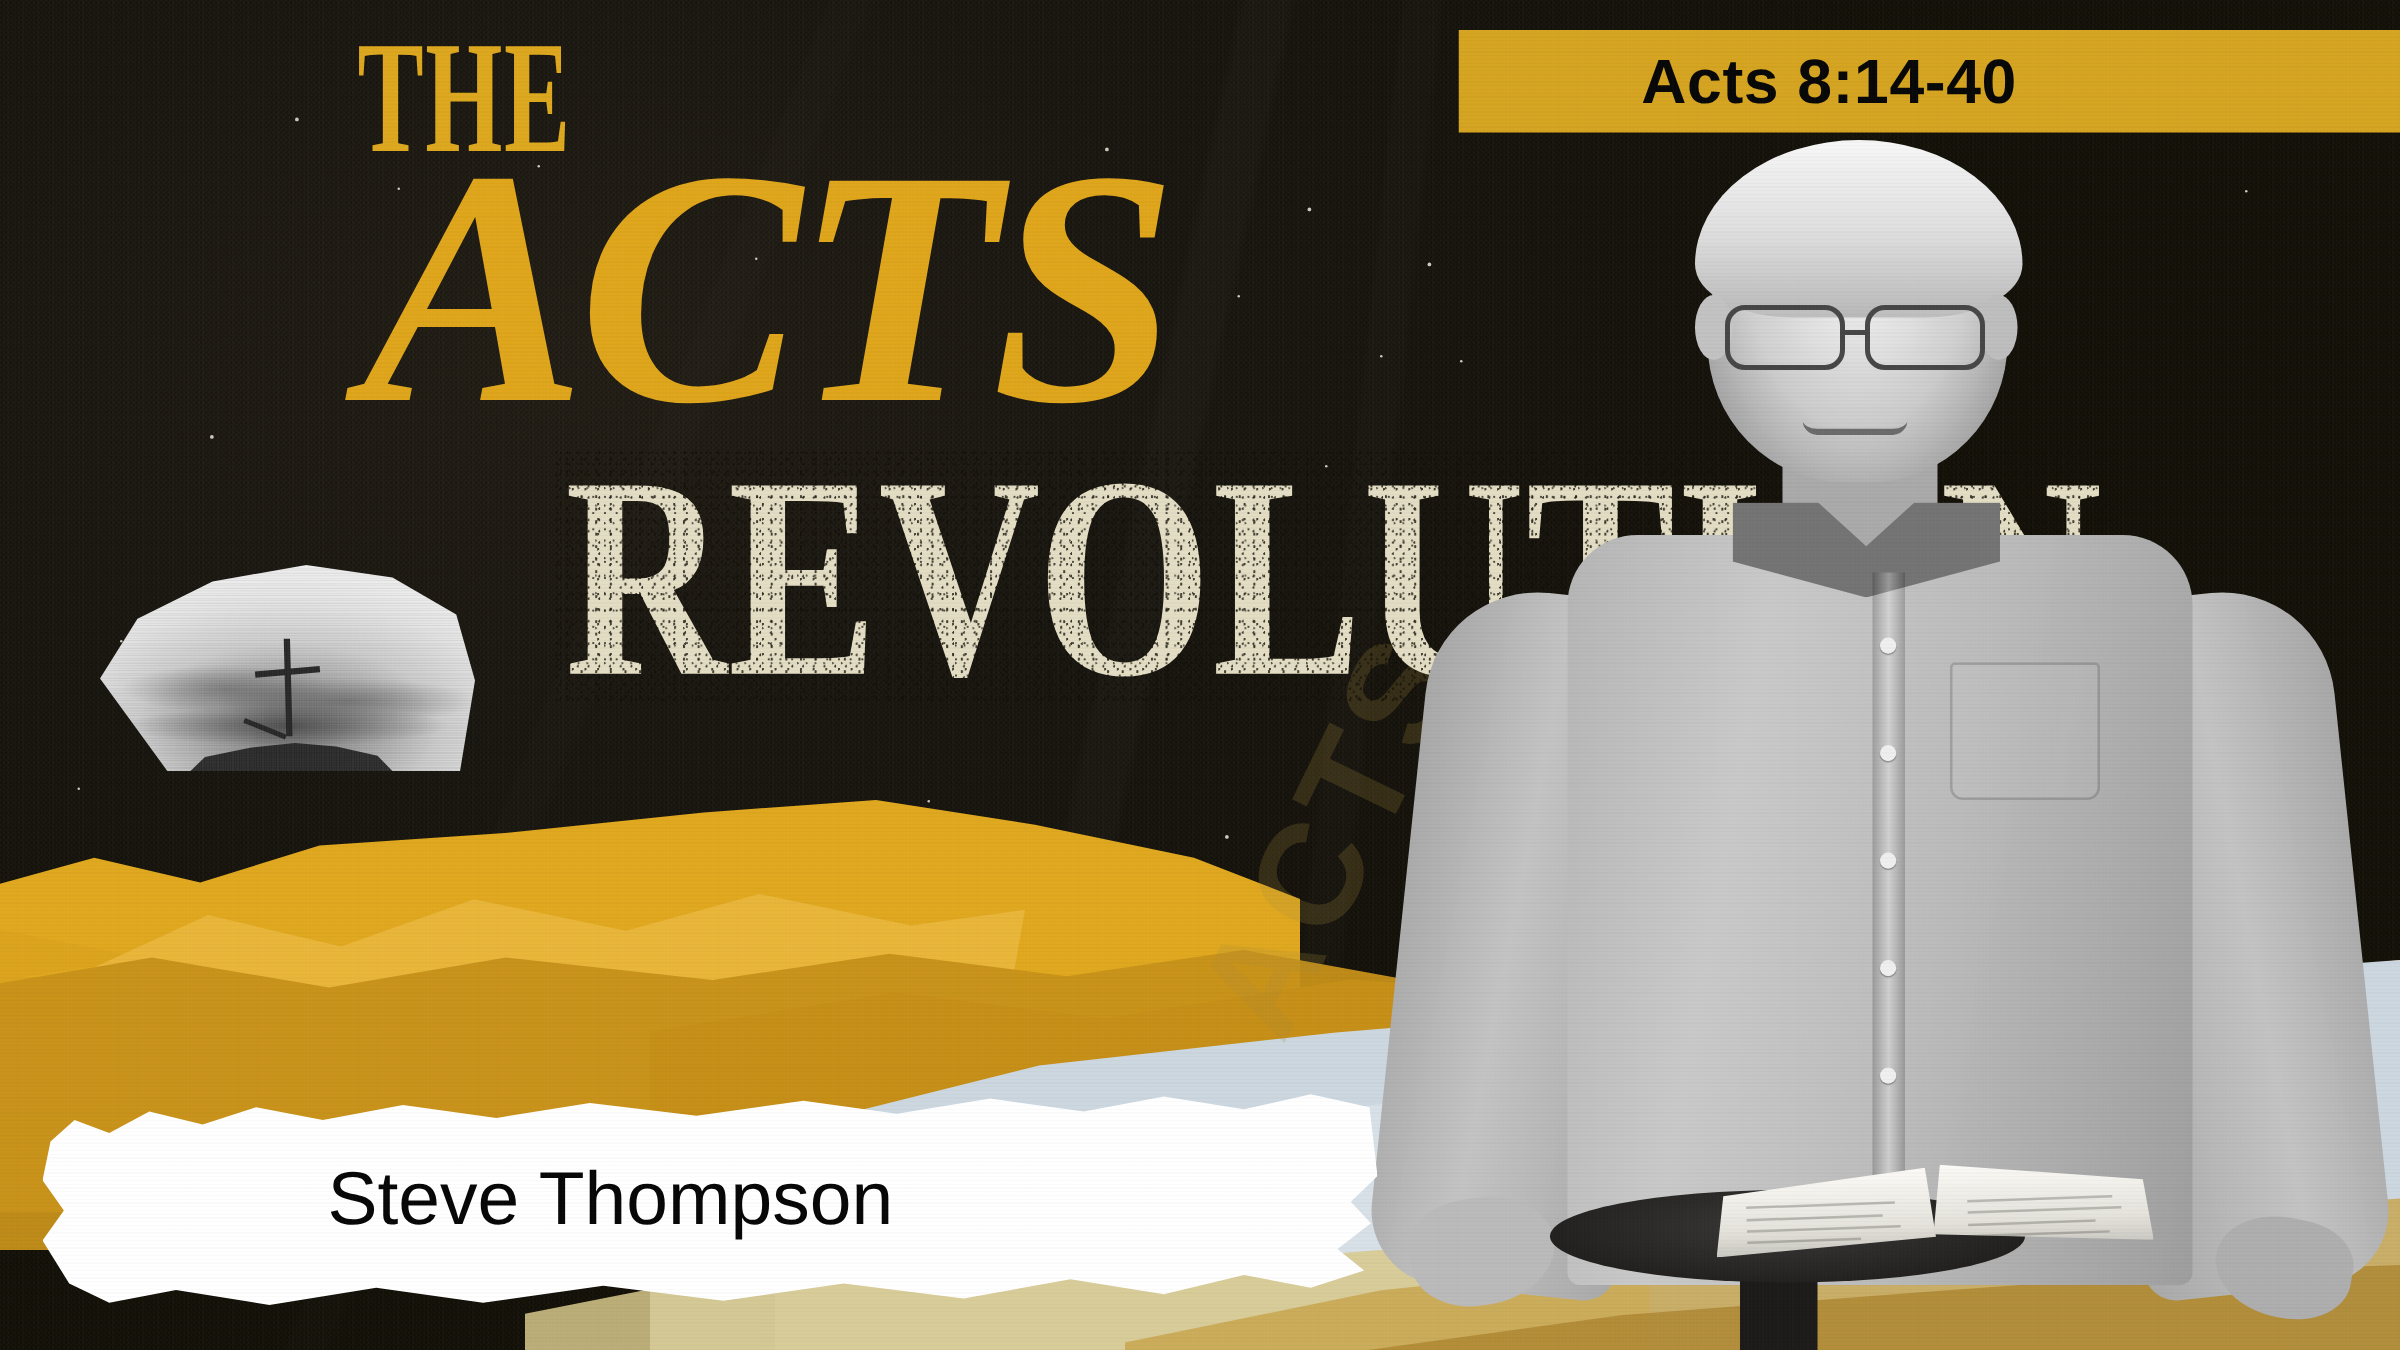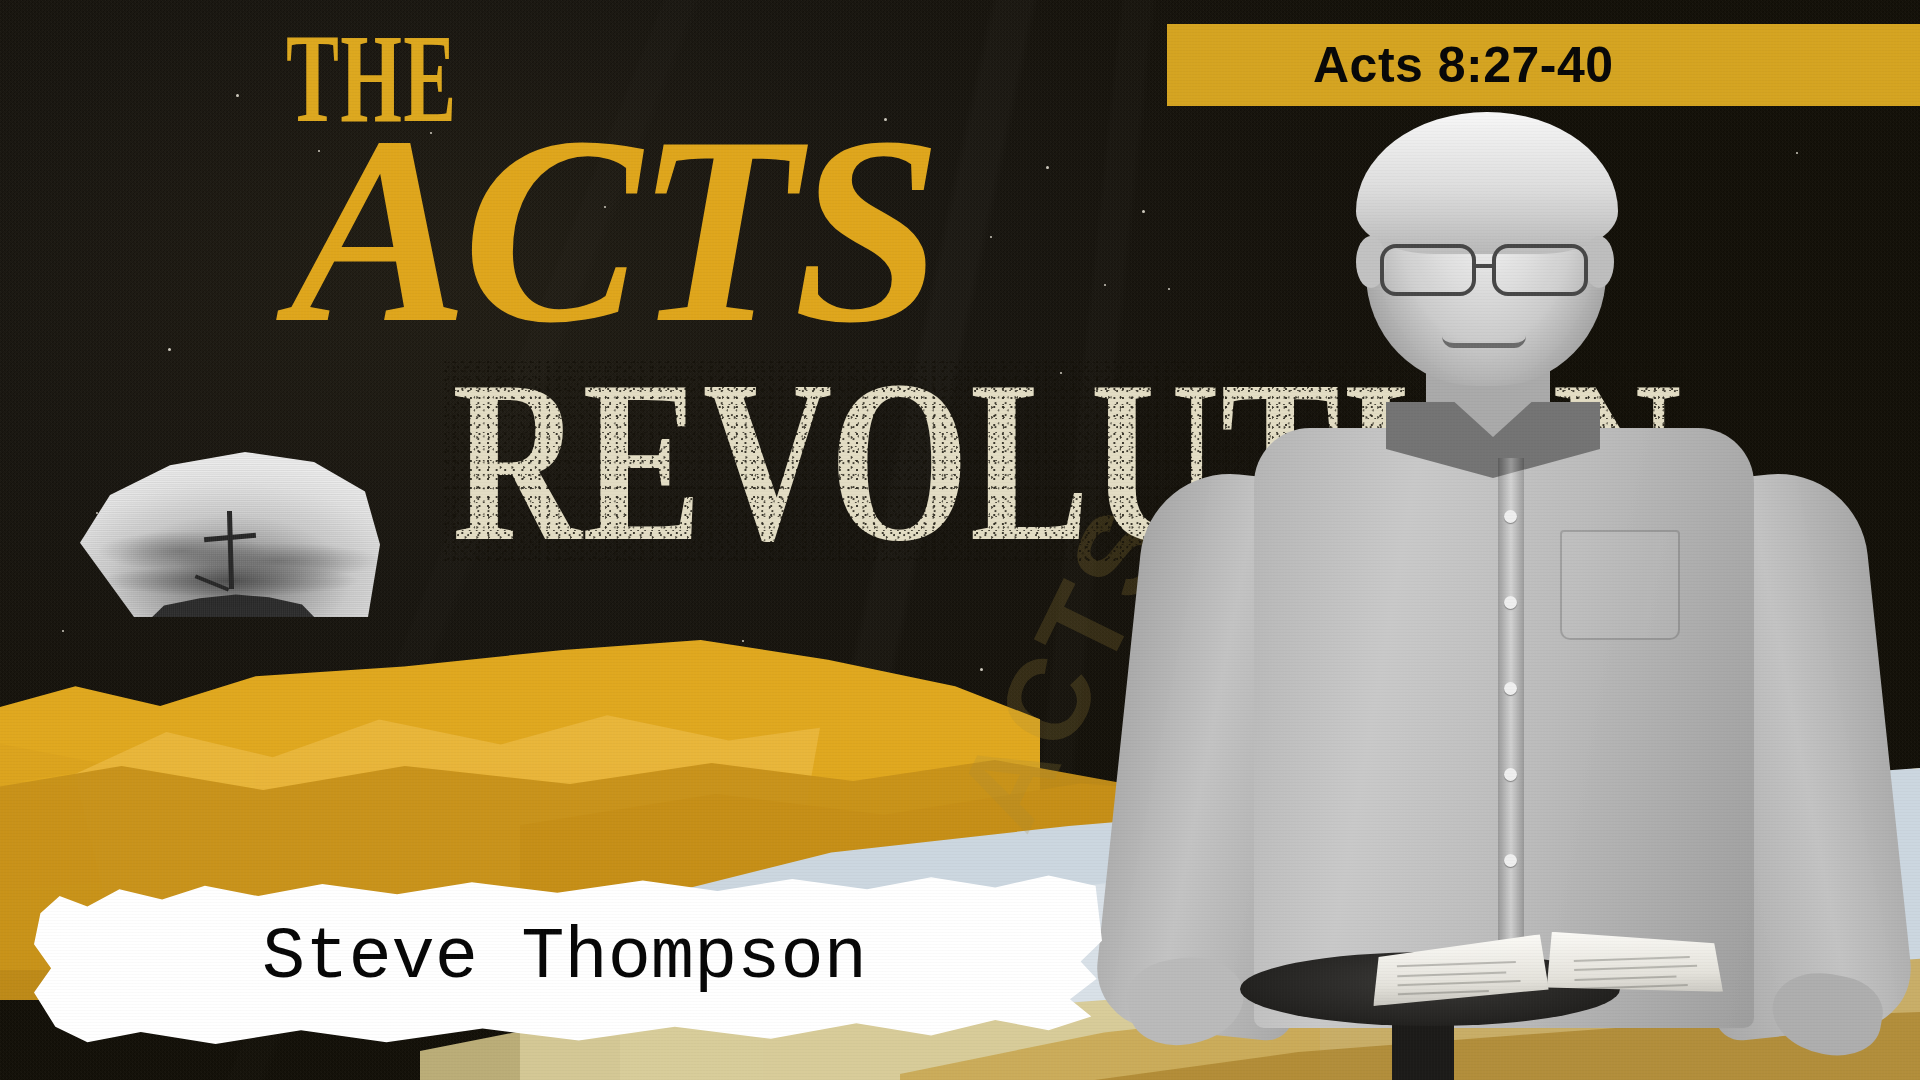--- a/index.html
+++ b/index.html
@@ -375,23 +375,23 @@
   }
   .name-text {
     position: absolute;
     left: 34px; top: 872px;
     width: 1068px; height: 172px;
     display: flex;
     align-items: center;
     padding-left: 228px;
   }
   .name-text span {
-    font-family: Liberation Mono, monospace;
+    font-family: Liberation Sans, sans-serif;
     font-weight: 400;
-    font-size: 72px;
+    font-size: 60px;
     letter-spacing: 0px;
     color: #070707;
     white-space: nowrap;
   }
 
   
   .grain-overlay {
     position: absolute; inset: 0; pointer-events: none;
     opacity: .22;
     background-image:
@@ -505,21 +505,21 @@
       <div class="book-lines">
         <i style="left:16%;top:44%;width:66%;"></i>
         <i style="left:16%;top:58%;width:70%;"></i>
         <i style="left:16%;top:72%;width:58%;"></i>
         <i style="left:16%;top:86%;width:64%;"></i>
       </div>
     </div>
   </div>
 
   <div class="ref-badge">
-    <span>Acts 8:27-40</span>
+    <span>Acts 8:14-40</span>
   </div>
 
   <div class="name-banner"></div>
   <div class="name-text">
     <span>Steve Thompson</span>
   </div>
 
   <div class="grain-overlay"></div>
 </div>
 

